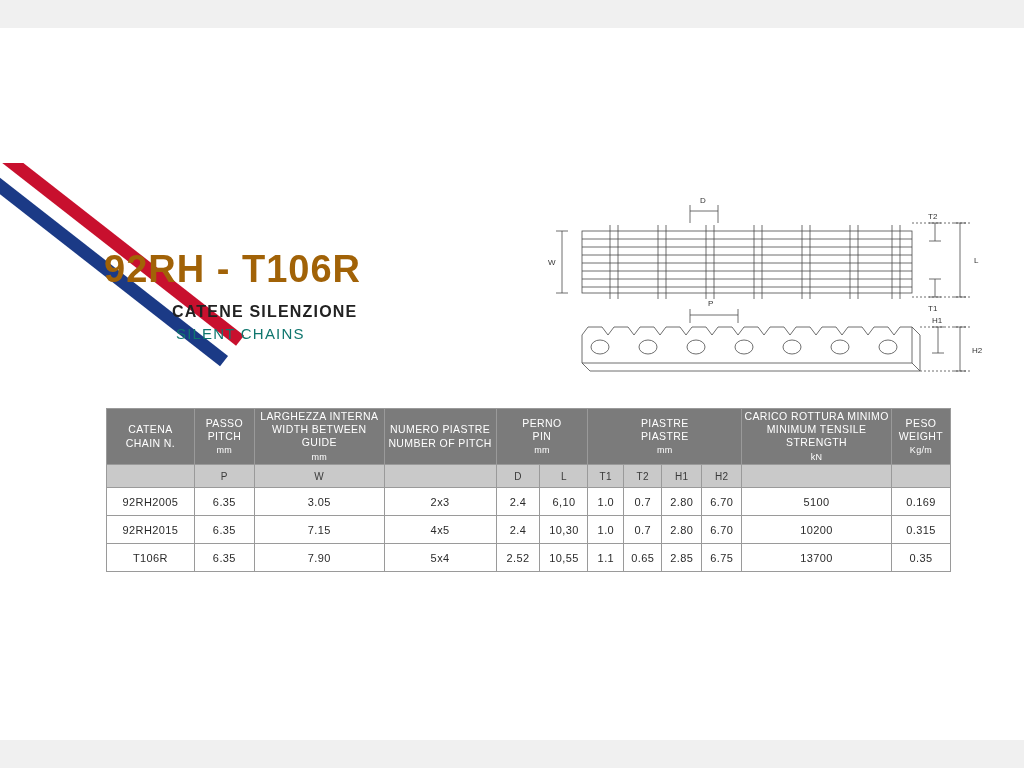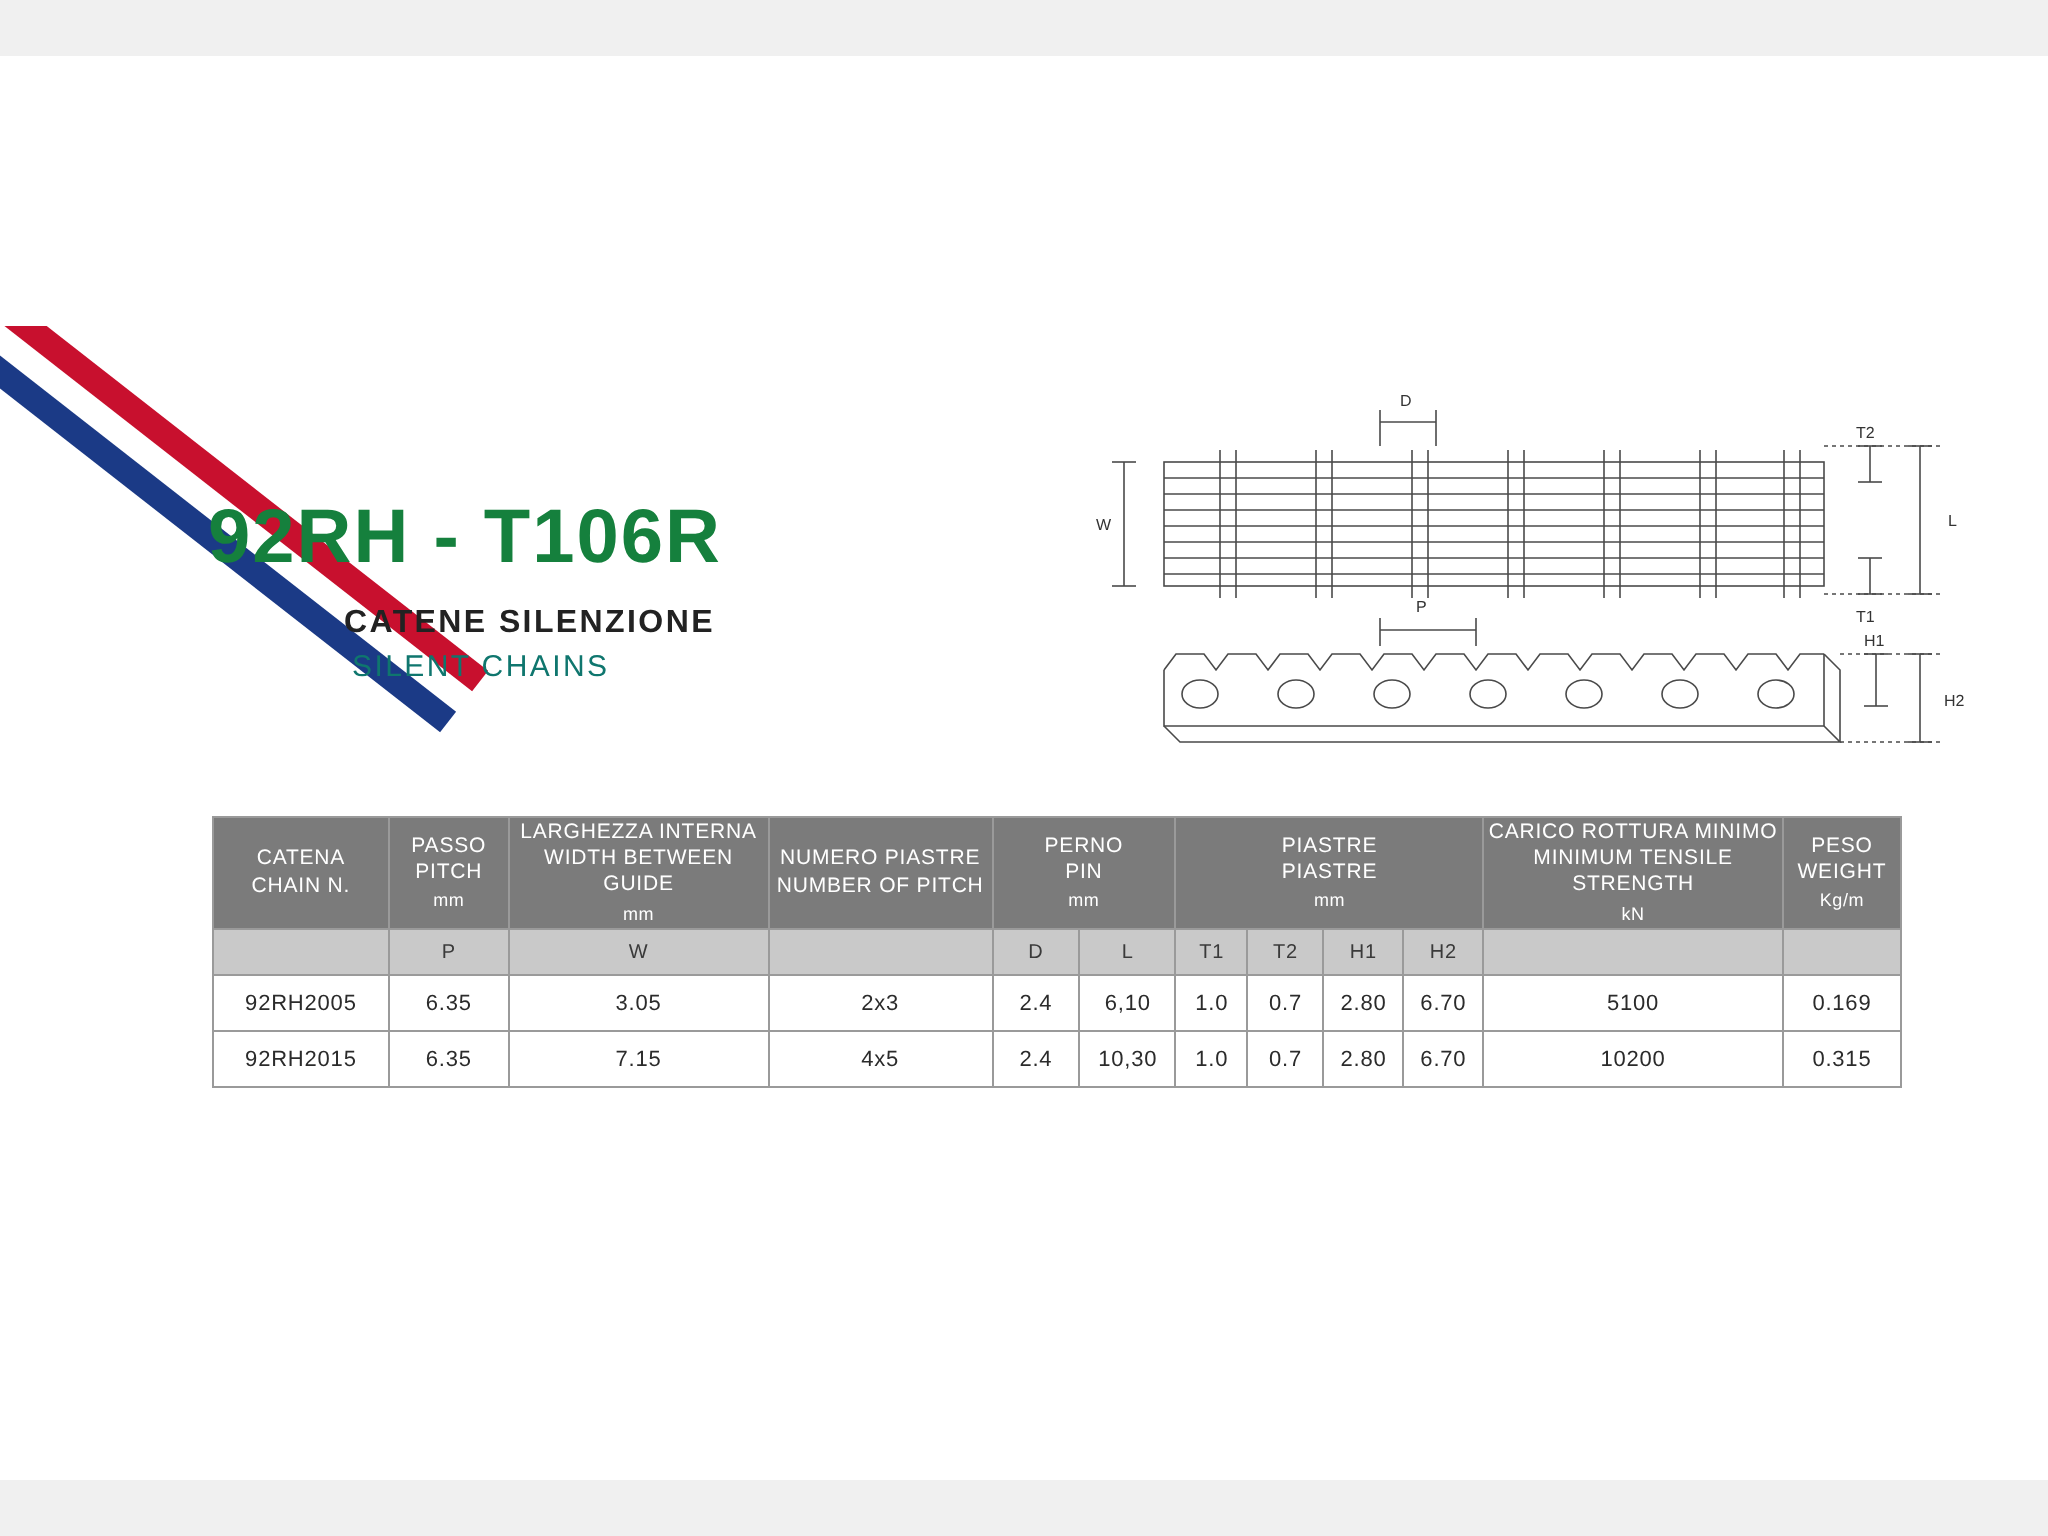--- a/index.html
+++ b/index.html
@@ -72,21 +72,21 @@
   .stripe.white { left: 16px; background: #ffffff; }
   .stripe.red { left: 26px; background: #c8102e; }
 
   .title {
     position: absolute;
     left: 104px;
     top: 85px;
     font-size: 38px;
     font-weight: bold;
     letter-spacing: 1px;
-    color: #15803d;
+    color: #a16207;
     font-family: "Liberation Sans", sans-serif;
   }
   .subtitle-it {
     position: absolute;
     left: 136px;
     top: 140px;
     font-size: 16px;
     font-weight: bold;
     letter-spacing: 1.2px;
     color: #222222;
@@ -370,18 +370,32 @@
             <td>4x5</td>
             <td>2.4</td>
             <td>10,30</td>
             <td>1.0</td>
             <td>0.7</td>
             <td>2.80</td>
             <td>6.70</td>
             <td>10200</td>
             <td>0.315</td>
           </tr>
+          <tr>
+            <td>T106R</td>
+            <td>6.35</td>
+            <td>7.90</td>
+            <td>5x4</td>
+            <td>2.52</td>
+            <td>10,55</td>
+            <td>1.1</td>
+            <td>0.65</td>
+            <td>2.85</td>
+            <td>6.75</td>
+            <td>13700</td>
+            <td>0.35</td>
+          </tr>
         </tbody>
       </table>
     </div>
 
   </div>
 </div>
 
 </body></html>

